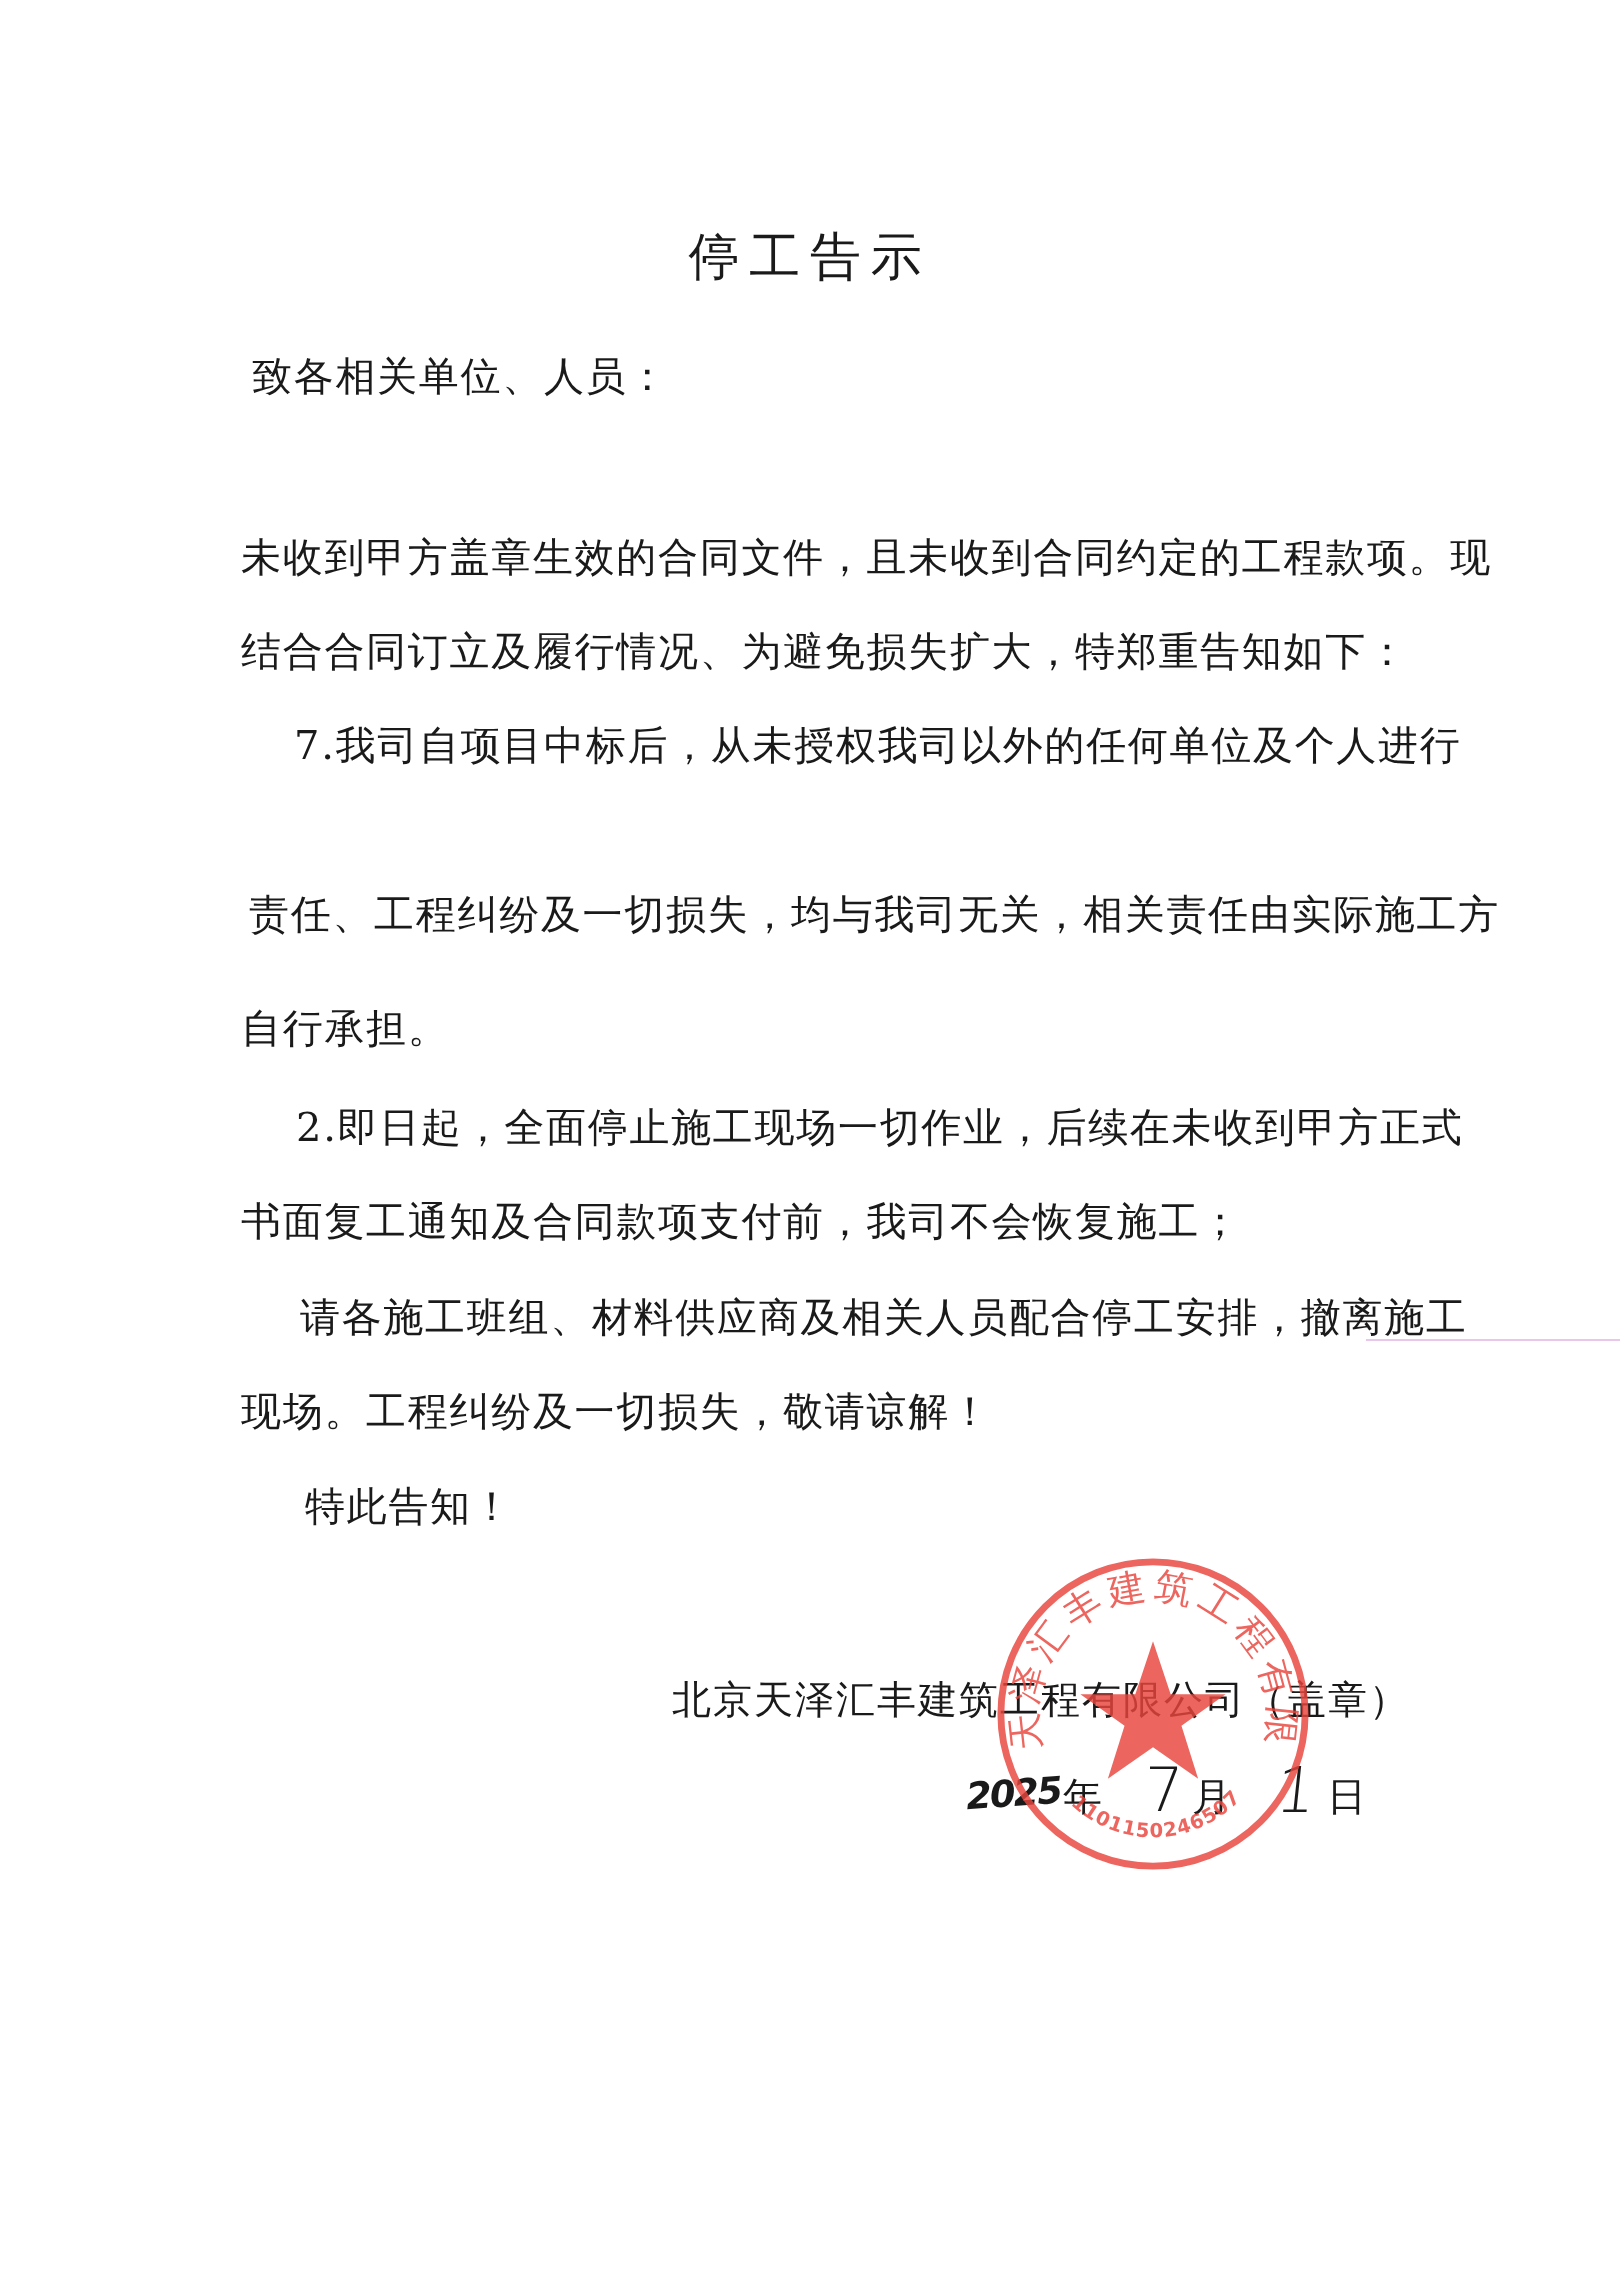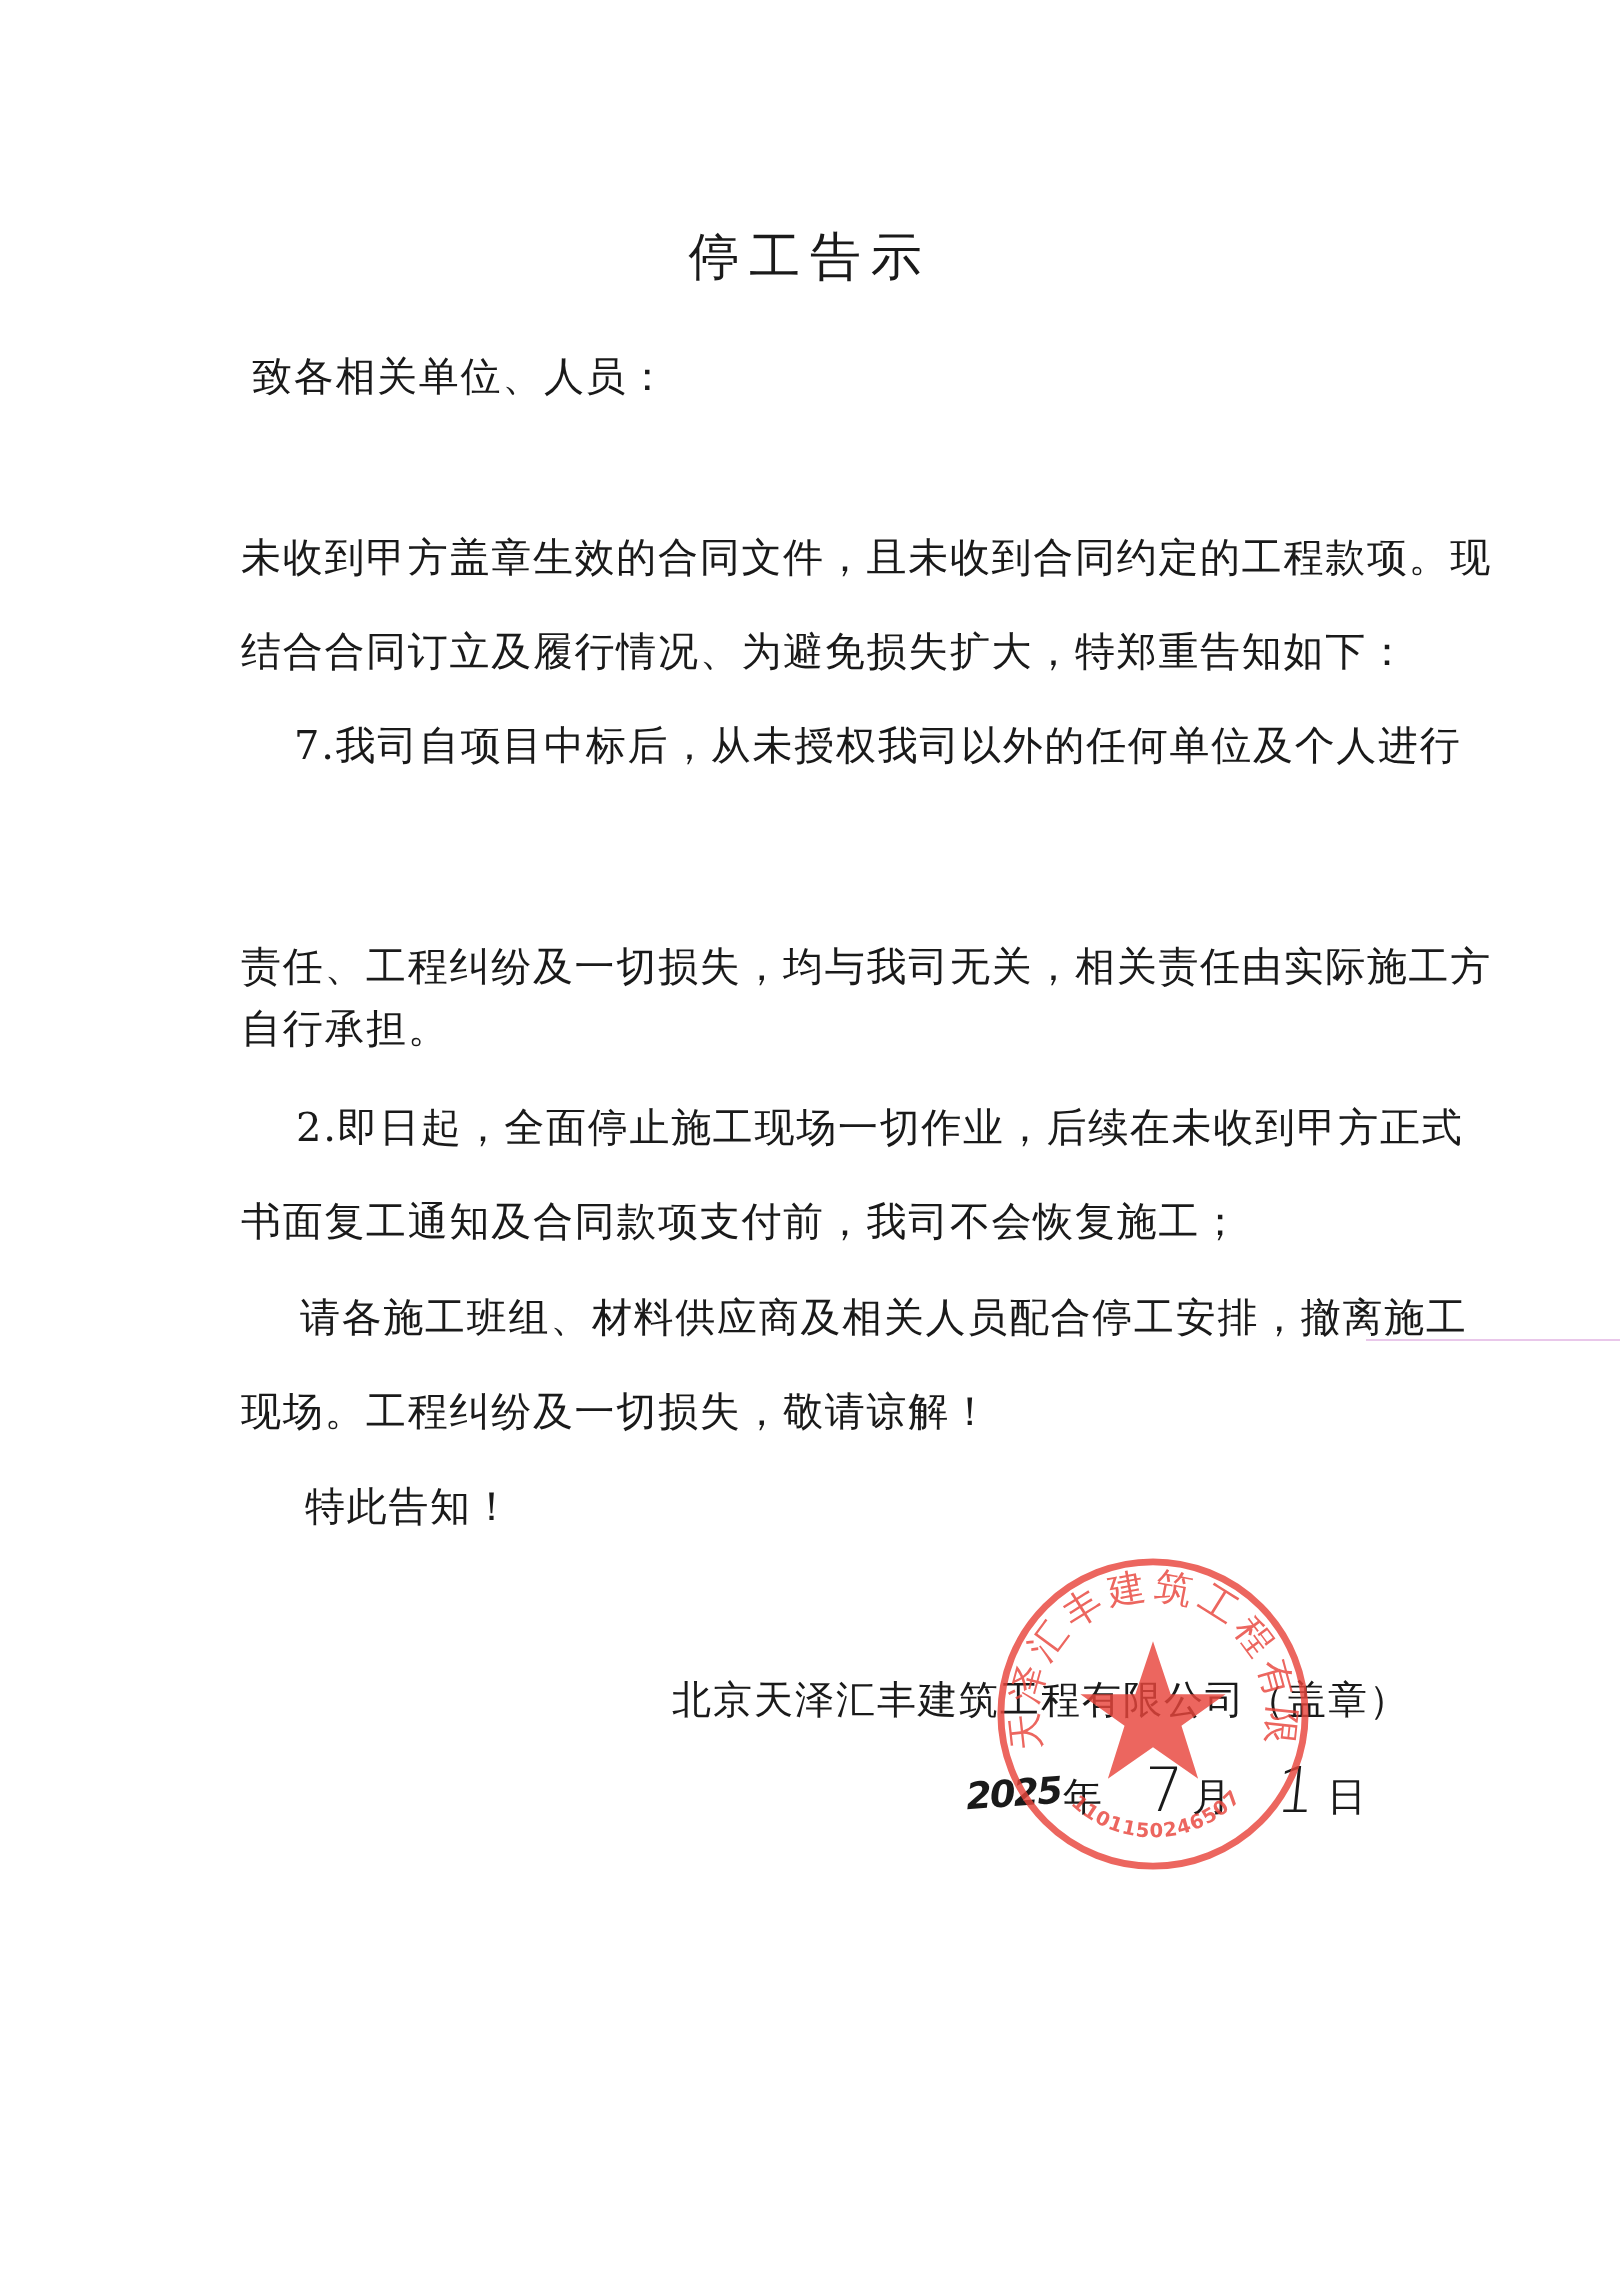--- a/index.html
+++ b/index.html
@@ -21,21 +21,21 @@
 <div class="page">
 
   <div class="txt title">停工告示</div>
 
   <div class="txt body-line salutation" style="top:341px;">致各相关单位、人员：</div>
 
   <div class="txt body-line" style="top:537px;text-align:right;">未收到甲方盖章生效的合同文件，且未收到合同约定的工程款项。现</div>
   <div class="txt body-line" style="top:631px;">结合合同订立及履行情况、为避免损失扩大，特郑重告知如下：</div>
 
   <div class="txt body-line" style="top:725px; left:294px;">7.我司自项目中标后，从未授权我司以外的任何单位及个人进行</div>
-  <div class="txt body-line" style="top:946px;">责任、工程纠纷及一切损失，均与我司无关，相关责任由实际施工方</div>
+  <div class="txt body-line" style="top:894px;margin-left:8px;">责任、工程纠纷及一切损失，均与我司无关，相关责任由实际施工方</div>
   <div class="txt body-line" style="top:1008px;">自行承担。</div>
 
   <div class="txt body-line" style="top:1107px; left:296px;">2.即日起，全面停止施工现场一切作业，后续在未收到甲方正式</div>
   <div class="txt body-line" style="top:1201px;">书面复工通知及合同款项支付前，我司不会恢复施工；</div>
 
   <div class="txt body-line indent" style="top:1297px; left:300px;">请各施工班组、材料供应商及相关人员配合停工安排，撤离施工</div>
   <div class="txt body-line" style="top:1391px;">现场。工程纠纷及一切损失，敬请谅解！</div>
 
   <div class="txt body-line" style="top:1486px; left:305px;">特此告知！</div>
 

